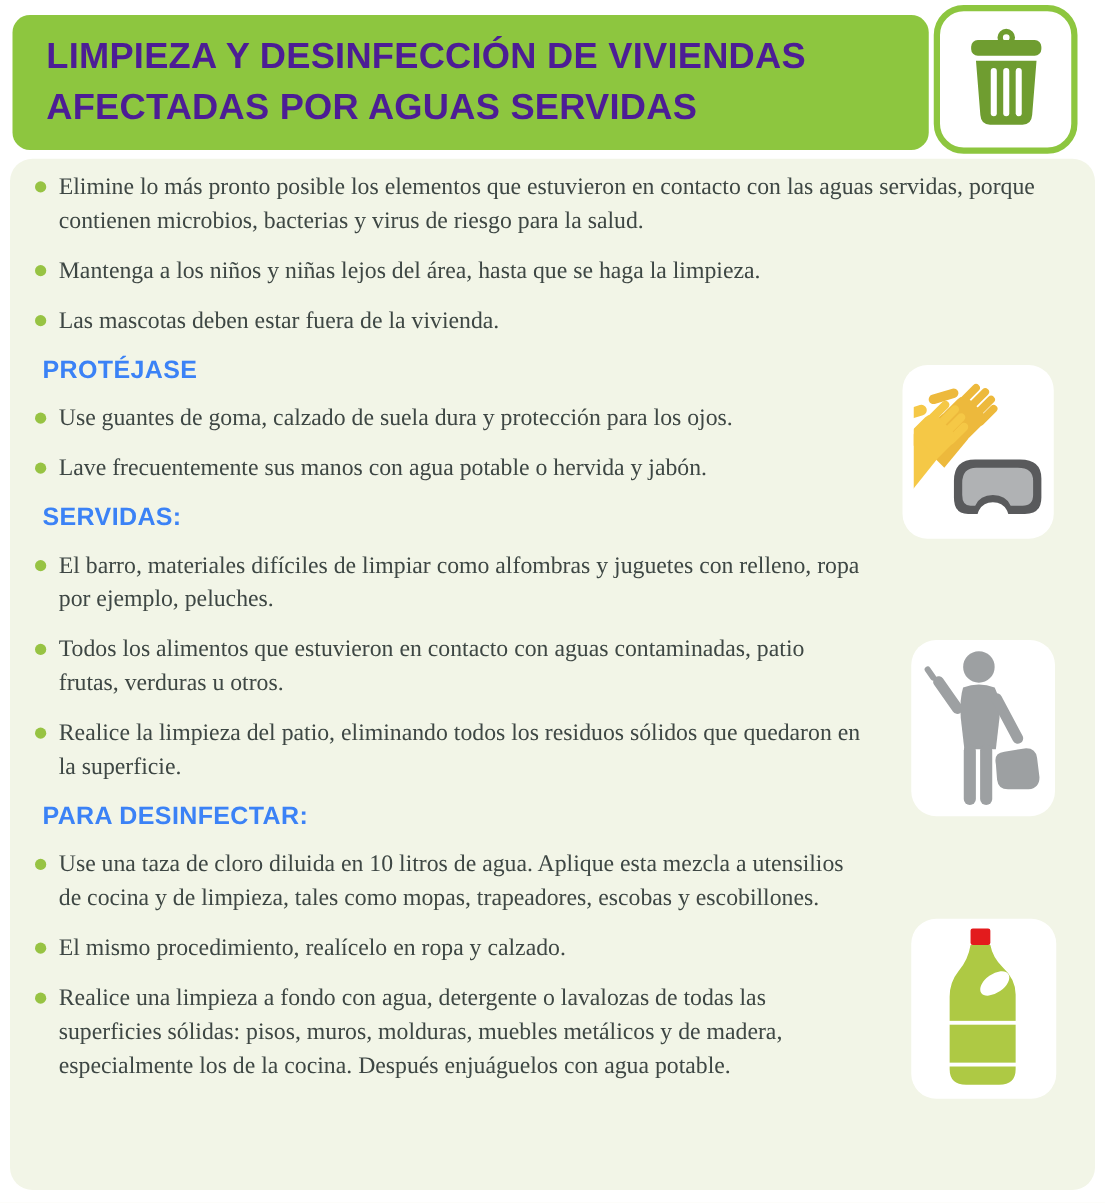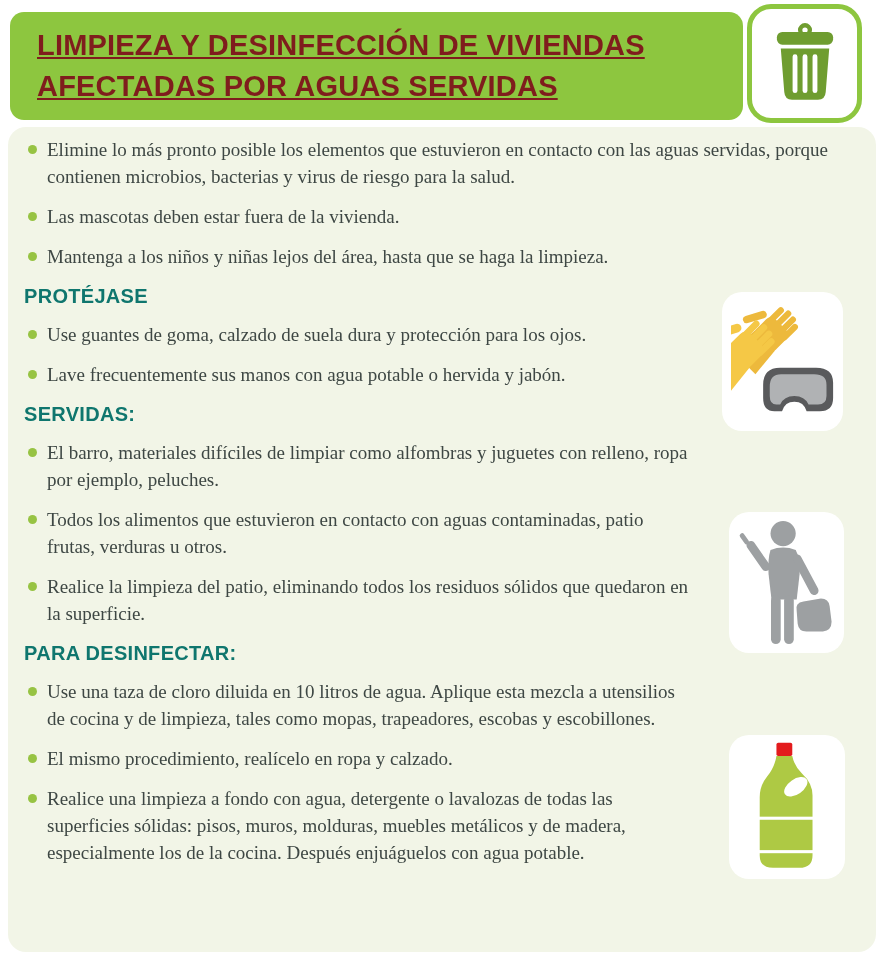--- a/index.html
+++ b/index.html
@@ -7,37 +7,37 @@
   .page { position:relative; width:884px; height:962px; background:#ffffff; overflow:hidden; }
 
   
   .panel { position:absolute; left:8px; top:127px; width:868px; height:825px;
            background:#f2f5e7; border-radius:18px; z-index:0; }
 
   
   .header { position:absolute; left:10px; top:12px; width:733px; height:108px;
             background:#8dc63f; border-radius:14px; z-index:2;
             display:flex; align-items:center; padding-left:27px; }
-  .title { color:#7f1d1d; font-size:29px; font-weight:600; line-height:41px; letter-spacing:0.2px;text-decoration:underline; }
+  .title { color:#4c1d95; font-size:29px; font-weight:600; line-height:41px; letter-spacing:0.2px; }
 
   
   .icon-box { position:absolute; background:#ffffff; border-radius:20px; z-index:2;
               display:flex; align-items:center; justify-content:center; }
   .trash-box  { left:747px; top:4px;   width:115px; height:119px; border:5px solid #8dc63f; border-radius:24px; }
   .gloves-box { left:722px; top:292px; width:121px; height:139px; }
   .person-box { left:729px; top:512px; width:115px; height:141px; }
   .bottle-box { left:729px; top:735px; width:116px; height:144px; }
 
   
   .content { position:absolute; left:22px; top:136px; width:812px; z-index:1;
              color:#3e4744; font-size:19px; line-height:27px; }
   ul { list-style:none;font-family:Liberation Serif, serif; }
   li { position:relative; padding-left:25px; margin-bottom:13px; }
   .dot { position:absolute; left:6px; top:9px; width:9px; height:9px; border-radius:50%; background:#97c343; }
-  h2 { font-size:20px; font-weight:700; color:#0f766e; letter-spacing:0.3px; margin:12px 0 11px 2px; }
+  h2 { font-size:20px; font-weight:700; color:#3b82f6; letter-spacing:0.3px; margin:12px 0 11px 12px; }
   .narrow li { width:668px; }
 </style>
 </head>
 <body>
 
 <div class="page">
 
   <div class="panel"></div>
 
   <header class="header">
@@ -62,25 +62,25 @@
 
   <main class="content">
 
     <ul>
       <li>
         <span class="dot"></span>
         <span>Elimine lo más pronto posible los elementos que estuvieron en contacto con las aguas servidas, porque contienen microbios, bacterias y virus de riesgo para la salud.</span>
       </li>
       <li>
         <span class="dot"></span>
-        <span>Las mascotas deben estar fuera de la vivienda.</span>
+        <span>Mantenga a los niños y niñas lejos del área, hasta que se haga la limpieza.</span>
       </li>
       <li>
         <span class="dot"></span>
-        <span>Mantenga a los niños y niñas lejos del área, hasta que se haga la limpieza.</span>
+        <span>Las mascotas deben estar fuera de la vivienda.</span>
       </li>
     </ul>
 
     <h2>PROTÉJASE</h2>
     <ul class="narrow">
       <li>
         <span class="dot"></span>
         <span>Use guantes de goma, calzado de suela dura y protección para los ojos.</span>
       </li>
       <li>

